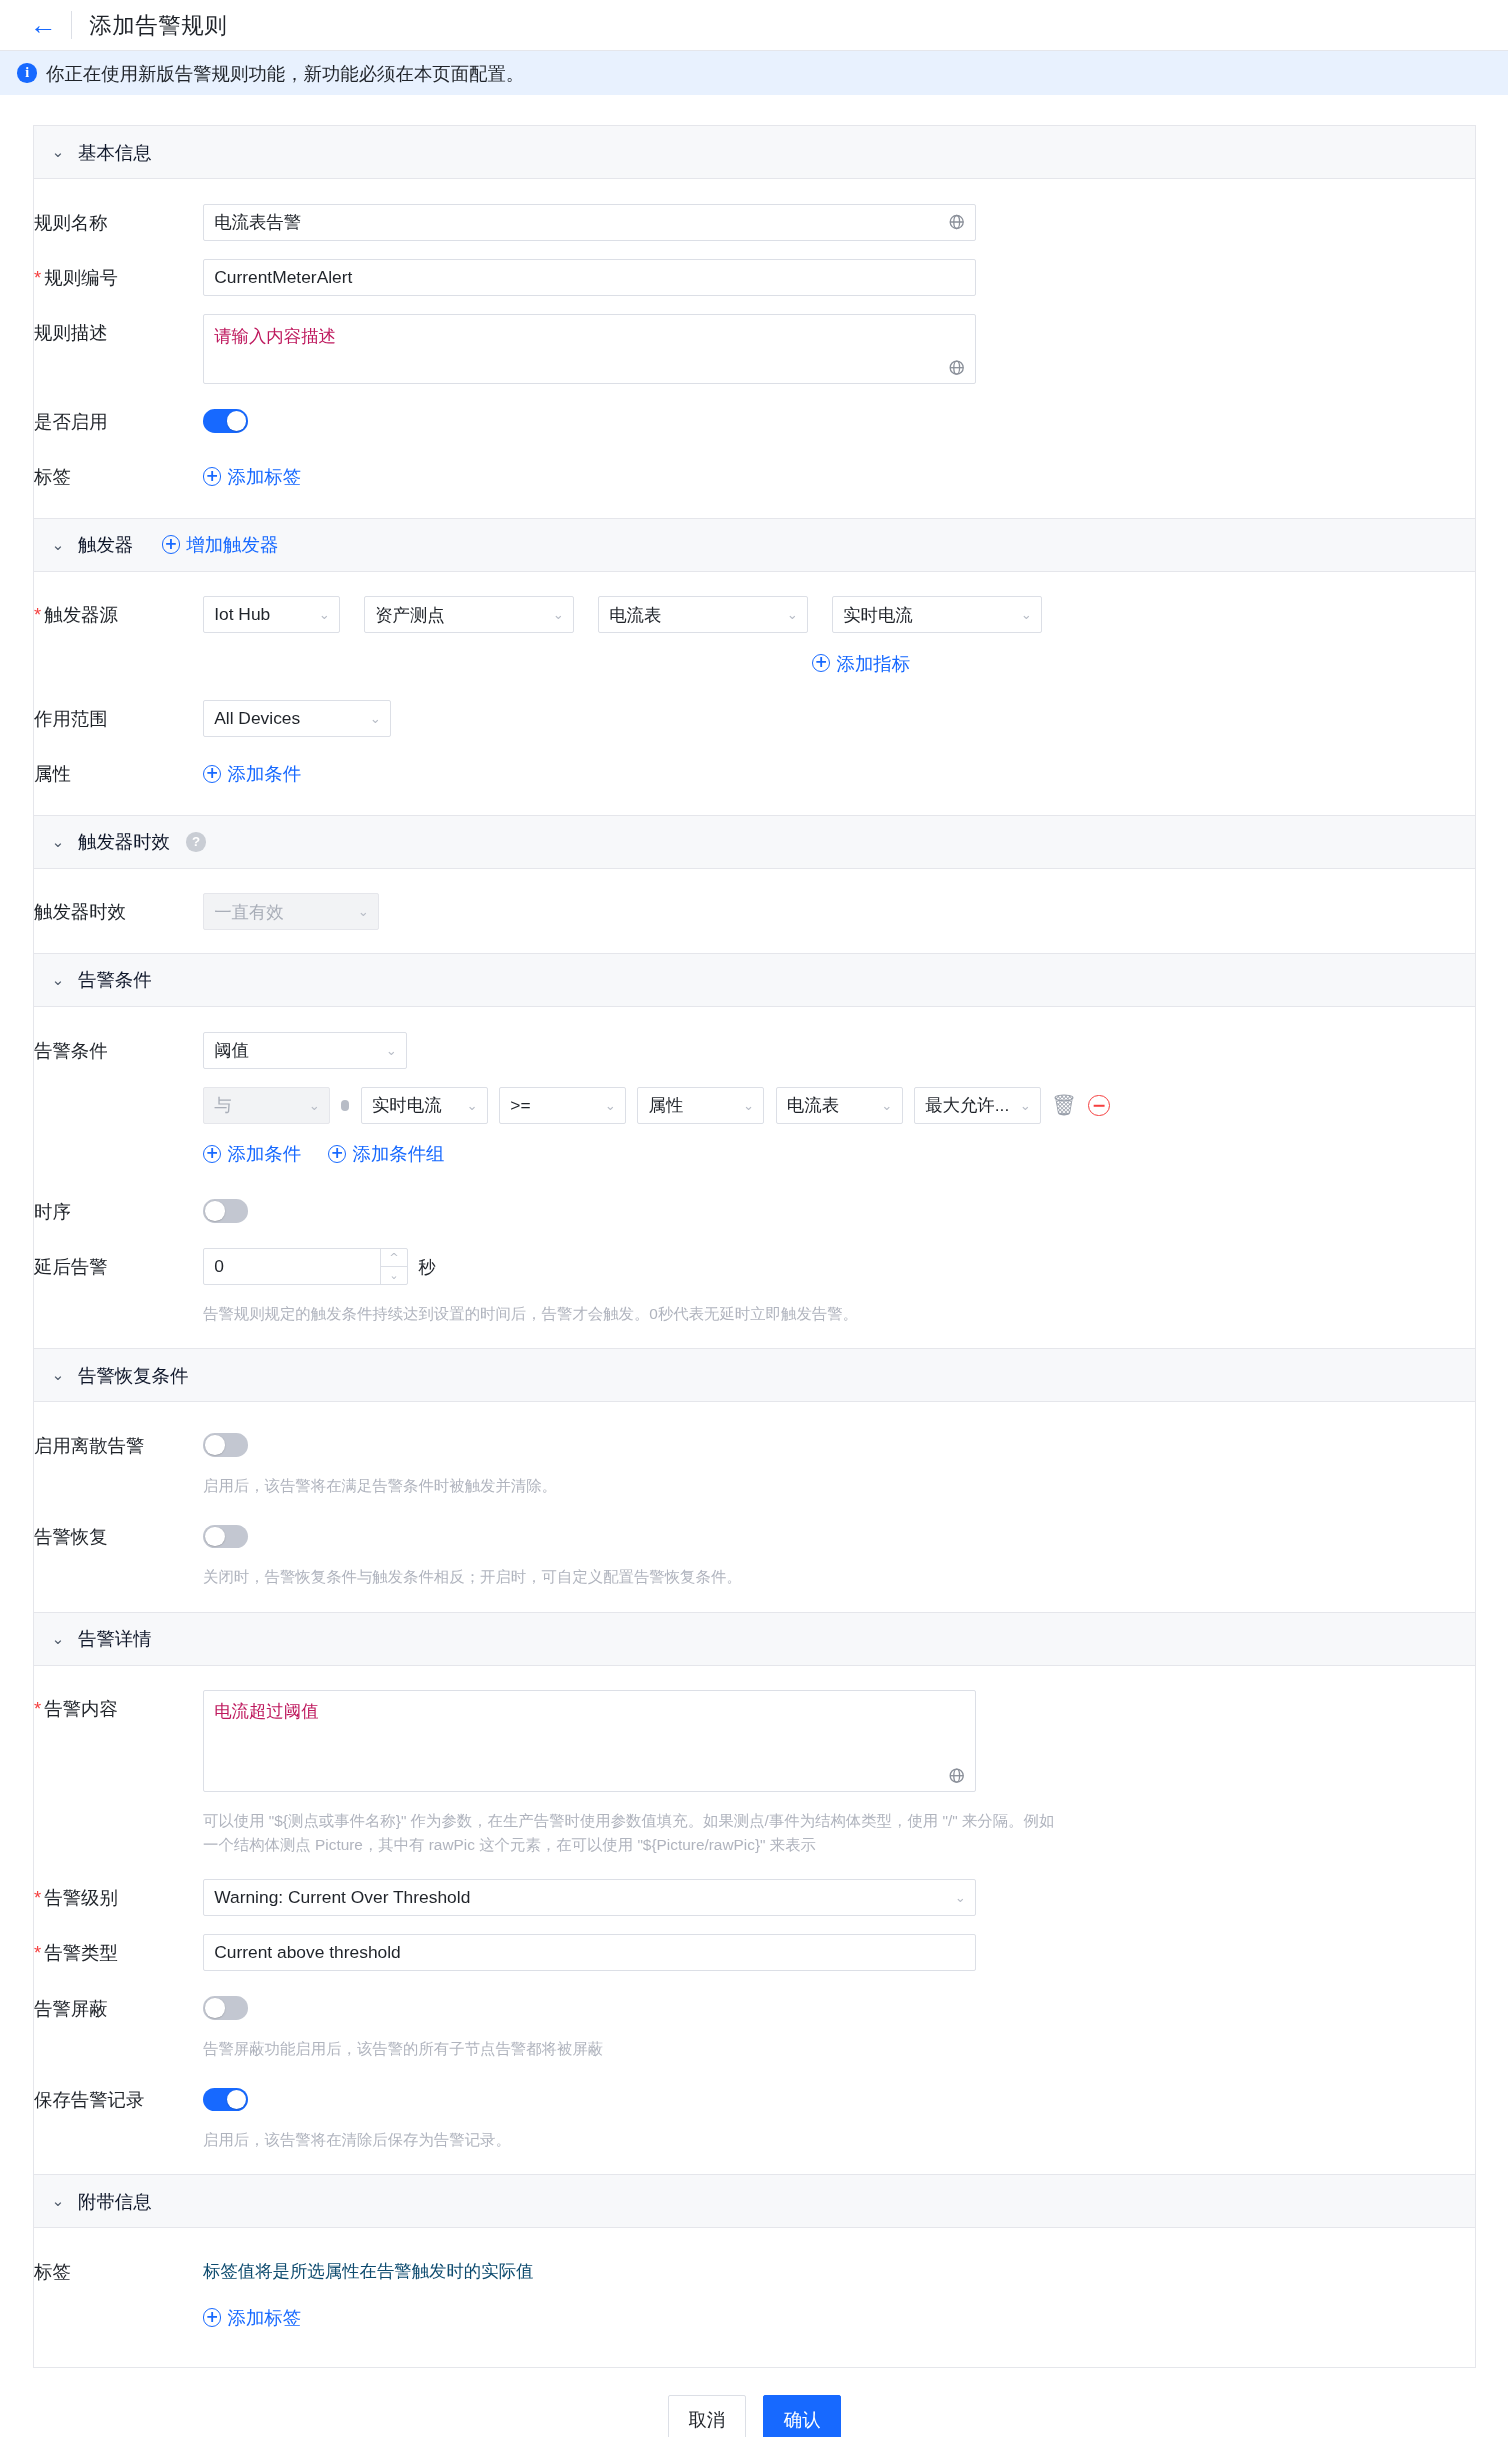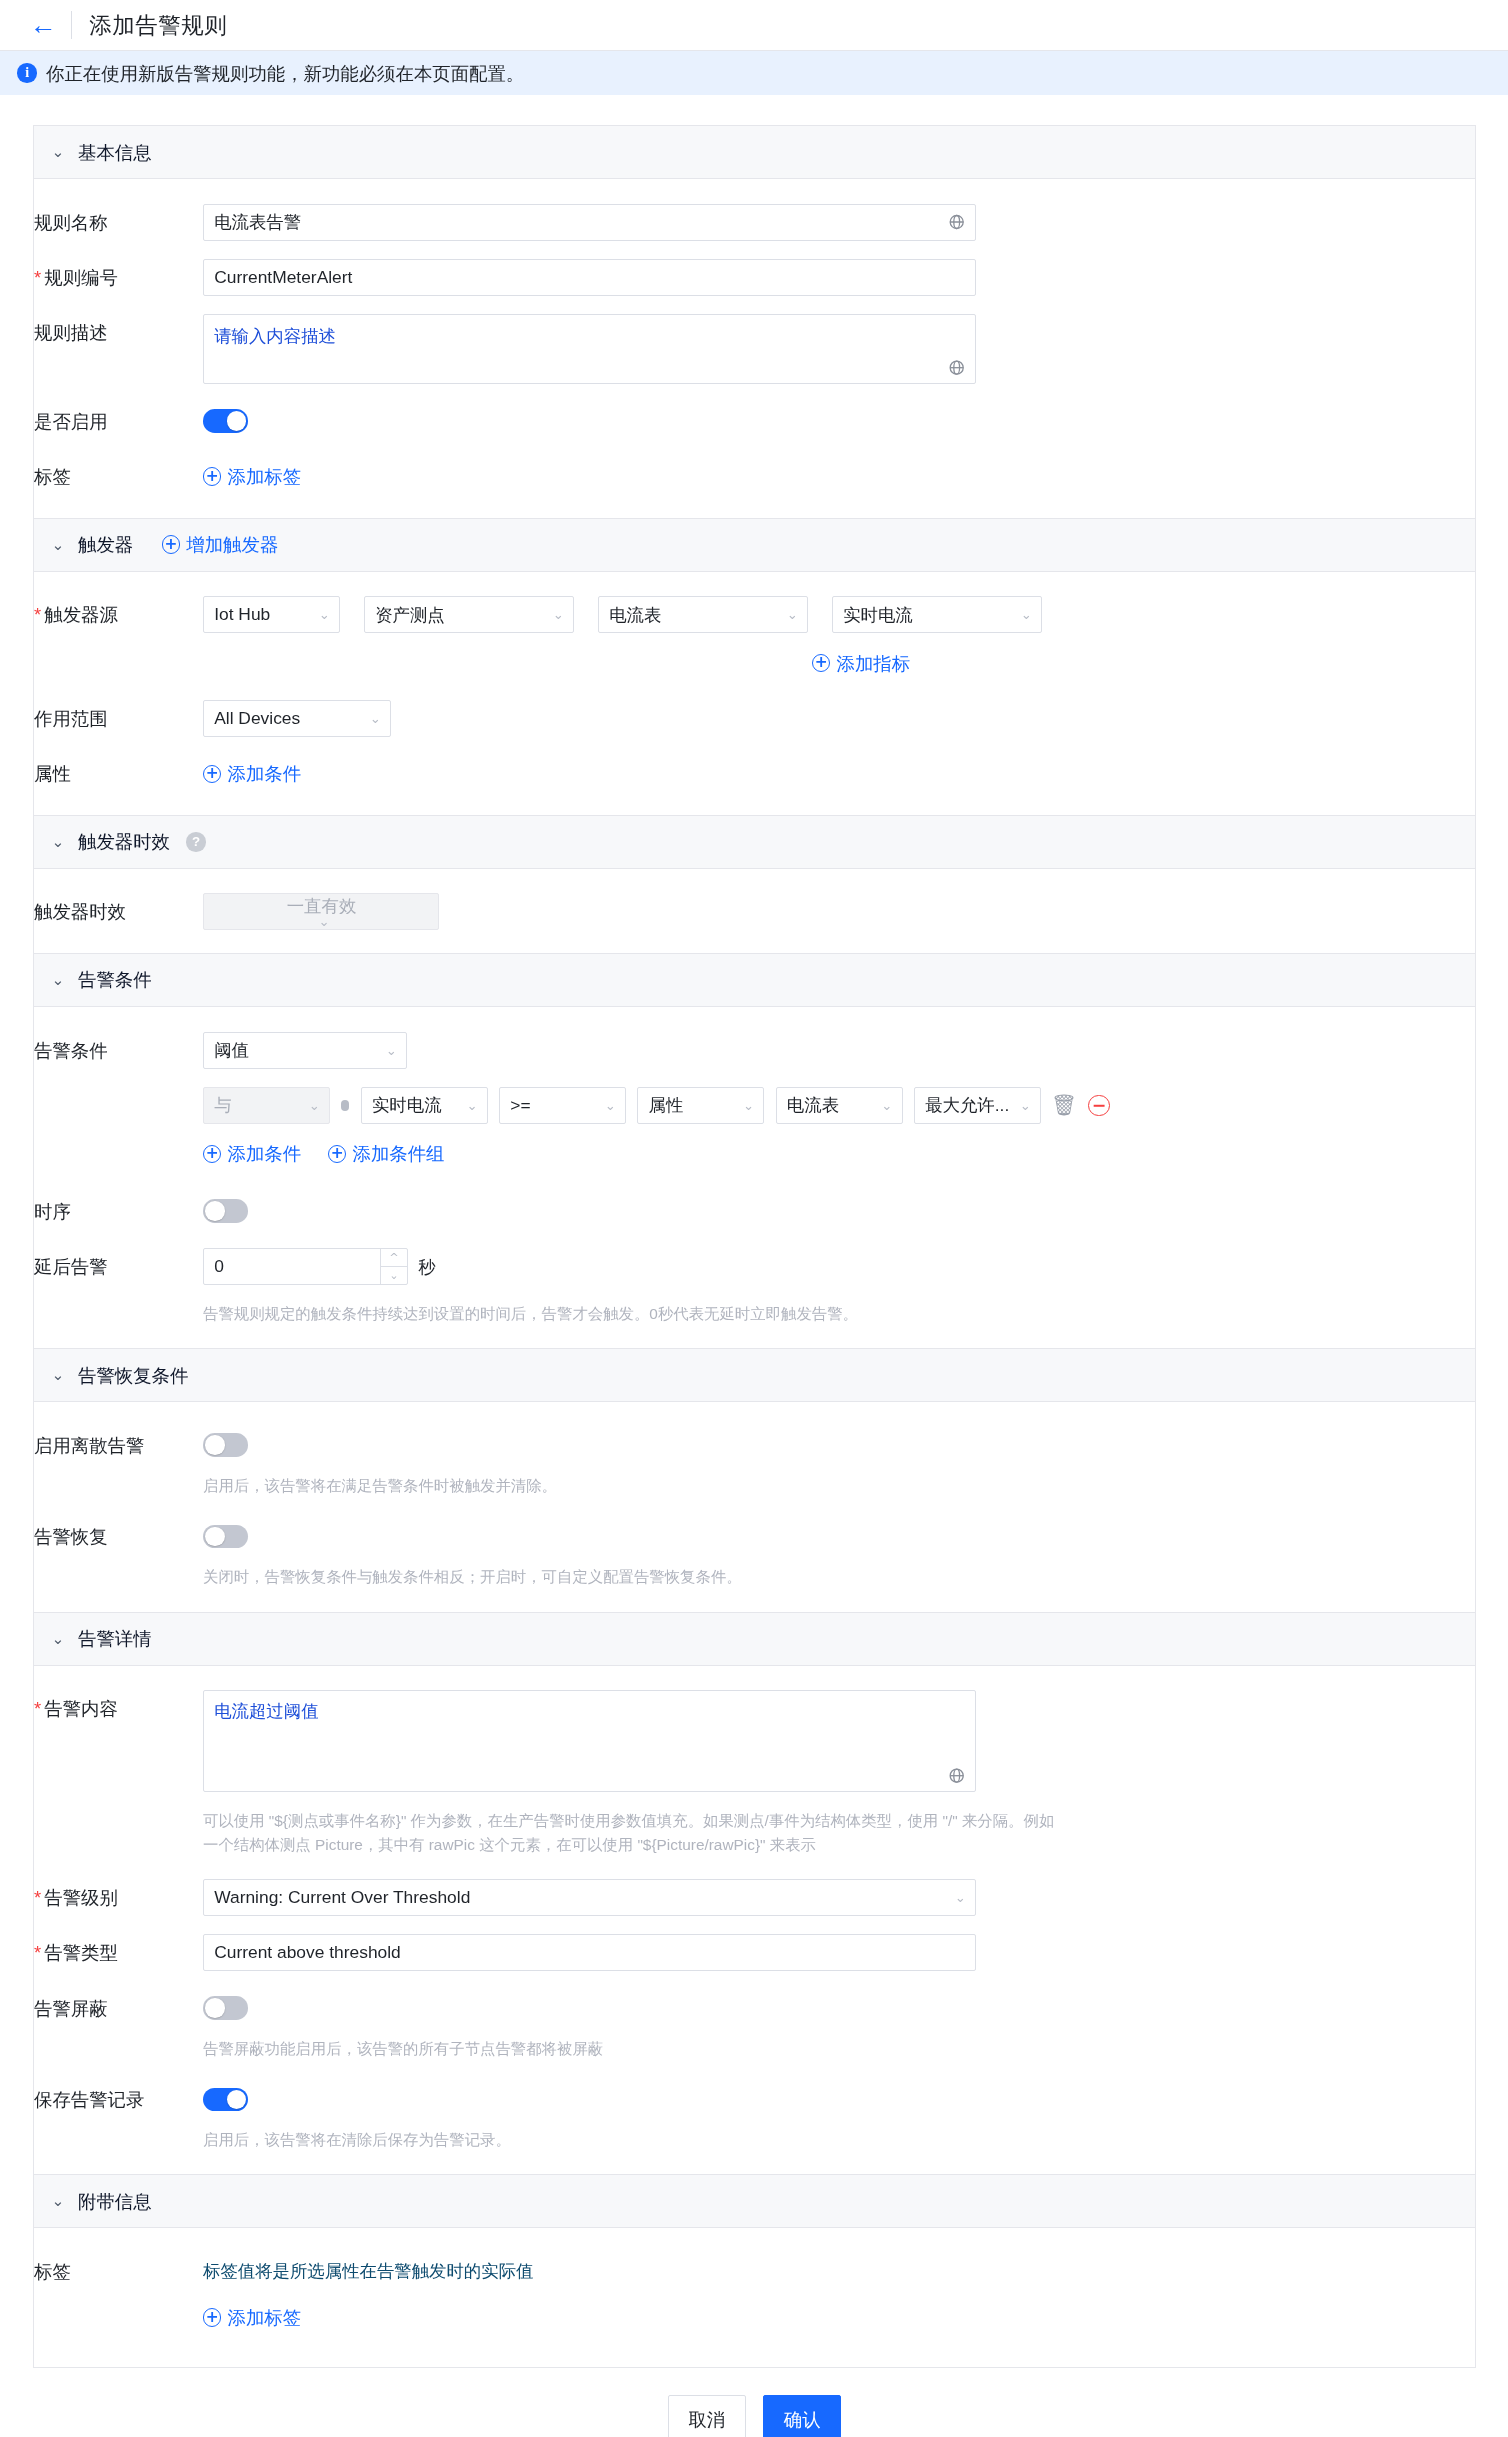--- a/index.html
+++ b/index.html
@@ -102,21 +102,21 @@
     font-size: 17.4px;
     color:#1f2329;
     position:relative;
   }
   .globe {
     position:absolute; right: 9.2px; top:50%; transform:translateY(-50%);
     width:17.4px; height:17.4px; color:#8a8f99;
   }
   .textarea {
     border:0.5px solid #dcdfe6; border-radius:2px; background:#fff;
-    font-size: 17.4px; color:#1d4ed8;
+    font-size: 17.4px; color:#be185d;
     padding: 8.2px 10.2px; position:relative;
   }
   .textarea .globe { bottom: 7.2px; top:auto; transform:none; right:9.2px; }
   .select {
     height: 37px; border:0.5px solid #dcdfe6; border-radius:2px; background:#fff;
     display:flex; align-items:center; justify-content:space-between;
     padding: 0 9.2px 0 10.2px; font-size: 17.4px; color:#1f2329;
   }
   .select.disabled { background:#f2f3f5; border-color:#e5e6eb; color:#a9aeb8; }
   .select .txt { overflow:hidden; white-space:nowrap; text-overflow:ellipsis; }
@@ -201,21 +201,21 @@
     font-size: 18.4px; cursor:pointer; padding: 0 17.4px;
   }
   .btn.ghost { background:#fff; border:0.5px solid #dcdfe6; color:#1f2329; }
   .btn.primary { background:#1769ff; border:0.5px solid #1769ff; color:#fff; }
 
   .w-main { width: 773px; }
   .w-desc { width: 773px; height: 70px; }
   .w-content { width: 773px; height: 102px; }
   .sel-scope { width: 188px; }
   .sel-cond { width: 204px; }
-  .sel-valid { width: 236px; flex-direction: column; }
+  .sel-valid { width: 176px; }
 </style>
 </head>
 <body>
 
 <div class="page">
 
   <div class="topbar">
     <div class="back-arrow">←</div>
     <div class="divider-v"></div>
     <div class="page-title">添加告警规则</div>

